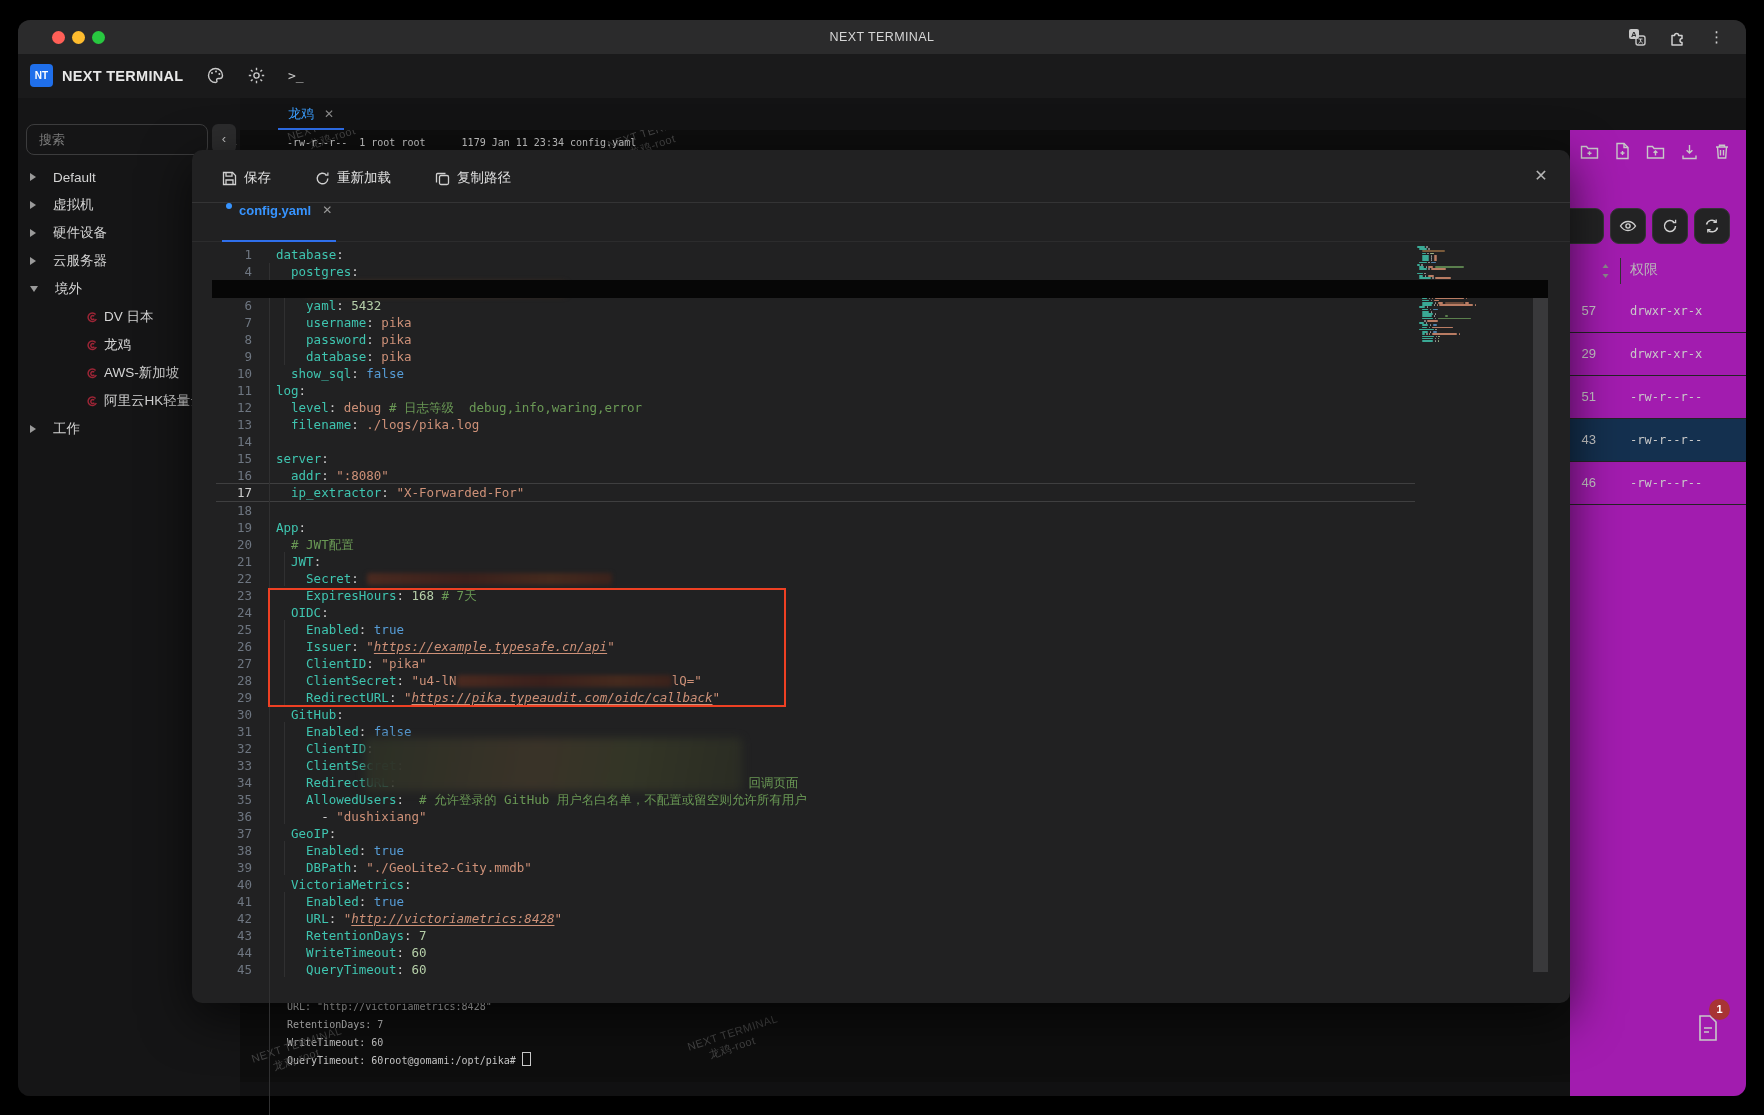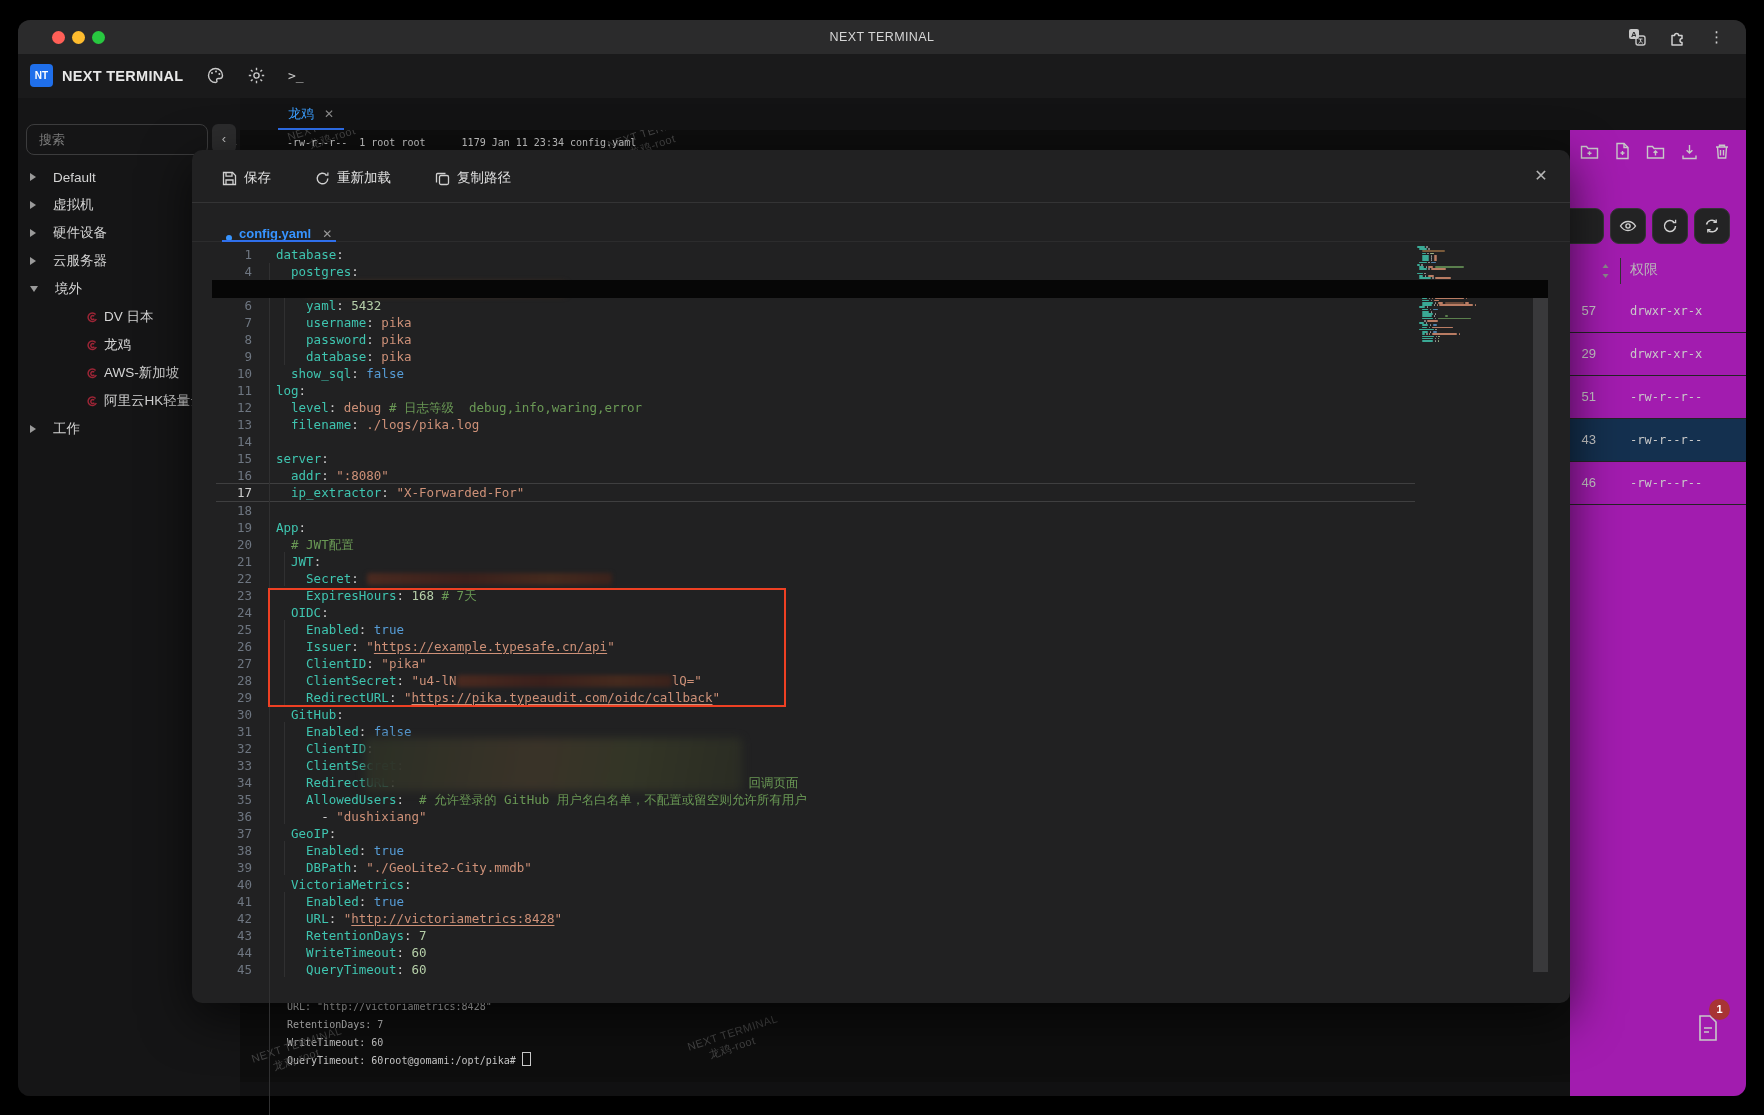--- a/index.html
+++ b/index.html
@@ -80,37 +80,37 @@
 
   
   .modal{position:absolute;left:192px;top:150px;width:1378px;height:853px;background:#212122;border-radius:10px;
          box-shadow:0 14px 50px rgba(0,0,0,.65);z-index:20;}
   .m-toolbar{position:absolute;left:30px;top:10px;height:36px;display:flex;gap:44px;align-items:center;}
   .m-btn{display:flex;align-items:center;gap:7px;color:#e0e0e0;font-size:13.5px;}
   .m-close{position:absolute;right:18px;top:14px;width:22px;height:22px;color:#b5b5b5;font-size:16px;
            display:flex;align-items:center;justify-content:center;}
   .m-sep{position:absolute;left:0;top:52px;width:100%;height:1px;background:#343435;}
   .m-tabrow{position:absolute;left:0;top:53px;width:100%;height:38px;border-bottom:1px solid #2c2c2d;}
-  .m-tab{position:absolute;left:30px;top:0;height:38px;display:flex;align-items:flex-end;gap:7px;padding:0 4px;}
+  .m-tab{position:absolute;left:30px;top:0;height:38px;display:flex;align-items:flex-start;gap:7px;padding:0 4px;}
   .m-tab .dot{width:6px;height:6px;border-radius:50%;background:#3794ff;}
   .m-tab .t-lbl{color:#3794ff;font-size:13px;font-weight:bold;}
   .m-tab .t-x{color:#9a9a9a;font-size:12px;margin-left:4px;}
   .m-tab .t-underline{position:absolute;left:0;bottom:-1px;width:100%;height:2.5px;background:#2f6feb;}
 
   
   #ed-rows{position:absolute;left:24px;top:96px;width:1199px;}
   .ed-row{position:relative;height:17px;line-height:17px;font-family:"DejaVu Sans Mono",monospace;font-size:12.5px;display:flex;}
   .ed-row.cur{border-top:1px solid #3f3f40;border-bottom:1px solid #3f3f40;margin-top:-1px;}
   .ed-ln{width:36px;text-align:right;color:#6e7681;flex:none;}
   .ed-row.cur .ed-ln{color:#cdcdcd;}
   .ed-code{margin-left:24px;white-space:pre;}
   .tk-key{color:#3fc5b0;}
   .tk-pun{color:#cfcfcf;}
   .tk-str{color:#ce9178;}
-  .tk-url{color:#ce9178;text-decoration:underline;text-underline-offset:2px;}
+  .tk-url{color:#ce9178;text-decoration:underline;text-underline-offset:2px;font-style:italic;}
   .tk-num{color:#b5cea8;}
   .tk-bool{color:#569cd6;}
   .tk-com{color:#6a9955;}
   .sp{display:inline-block;}
   .rx1{display:inline-block;height:12px;border-radius:3px;vertical-align:-2px;
        background:linear-gradient(90deg,#4a2a20,#3a201c 40%,#452a1e 75%,#3a221c);filter:blur(2px);}
   .rx2{display:inline-block;height:12px;border-radius:3px;vertical-align:-2px;
        background:linear-gradient(90deg,#5a3a22,#6a4526 50%,#4a2f1e);filter:blur(3px);}
   .indent-guide{position:absolute;width:1px;background:#303031;}
   .blackbar{position:absolute;left:20px;top:130px;width:1336px;height:18px;background:#060606;z-index:6;}

